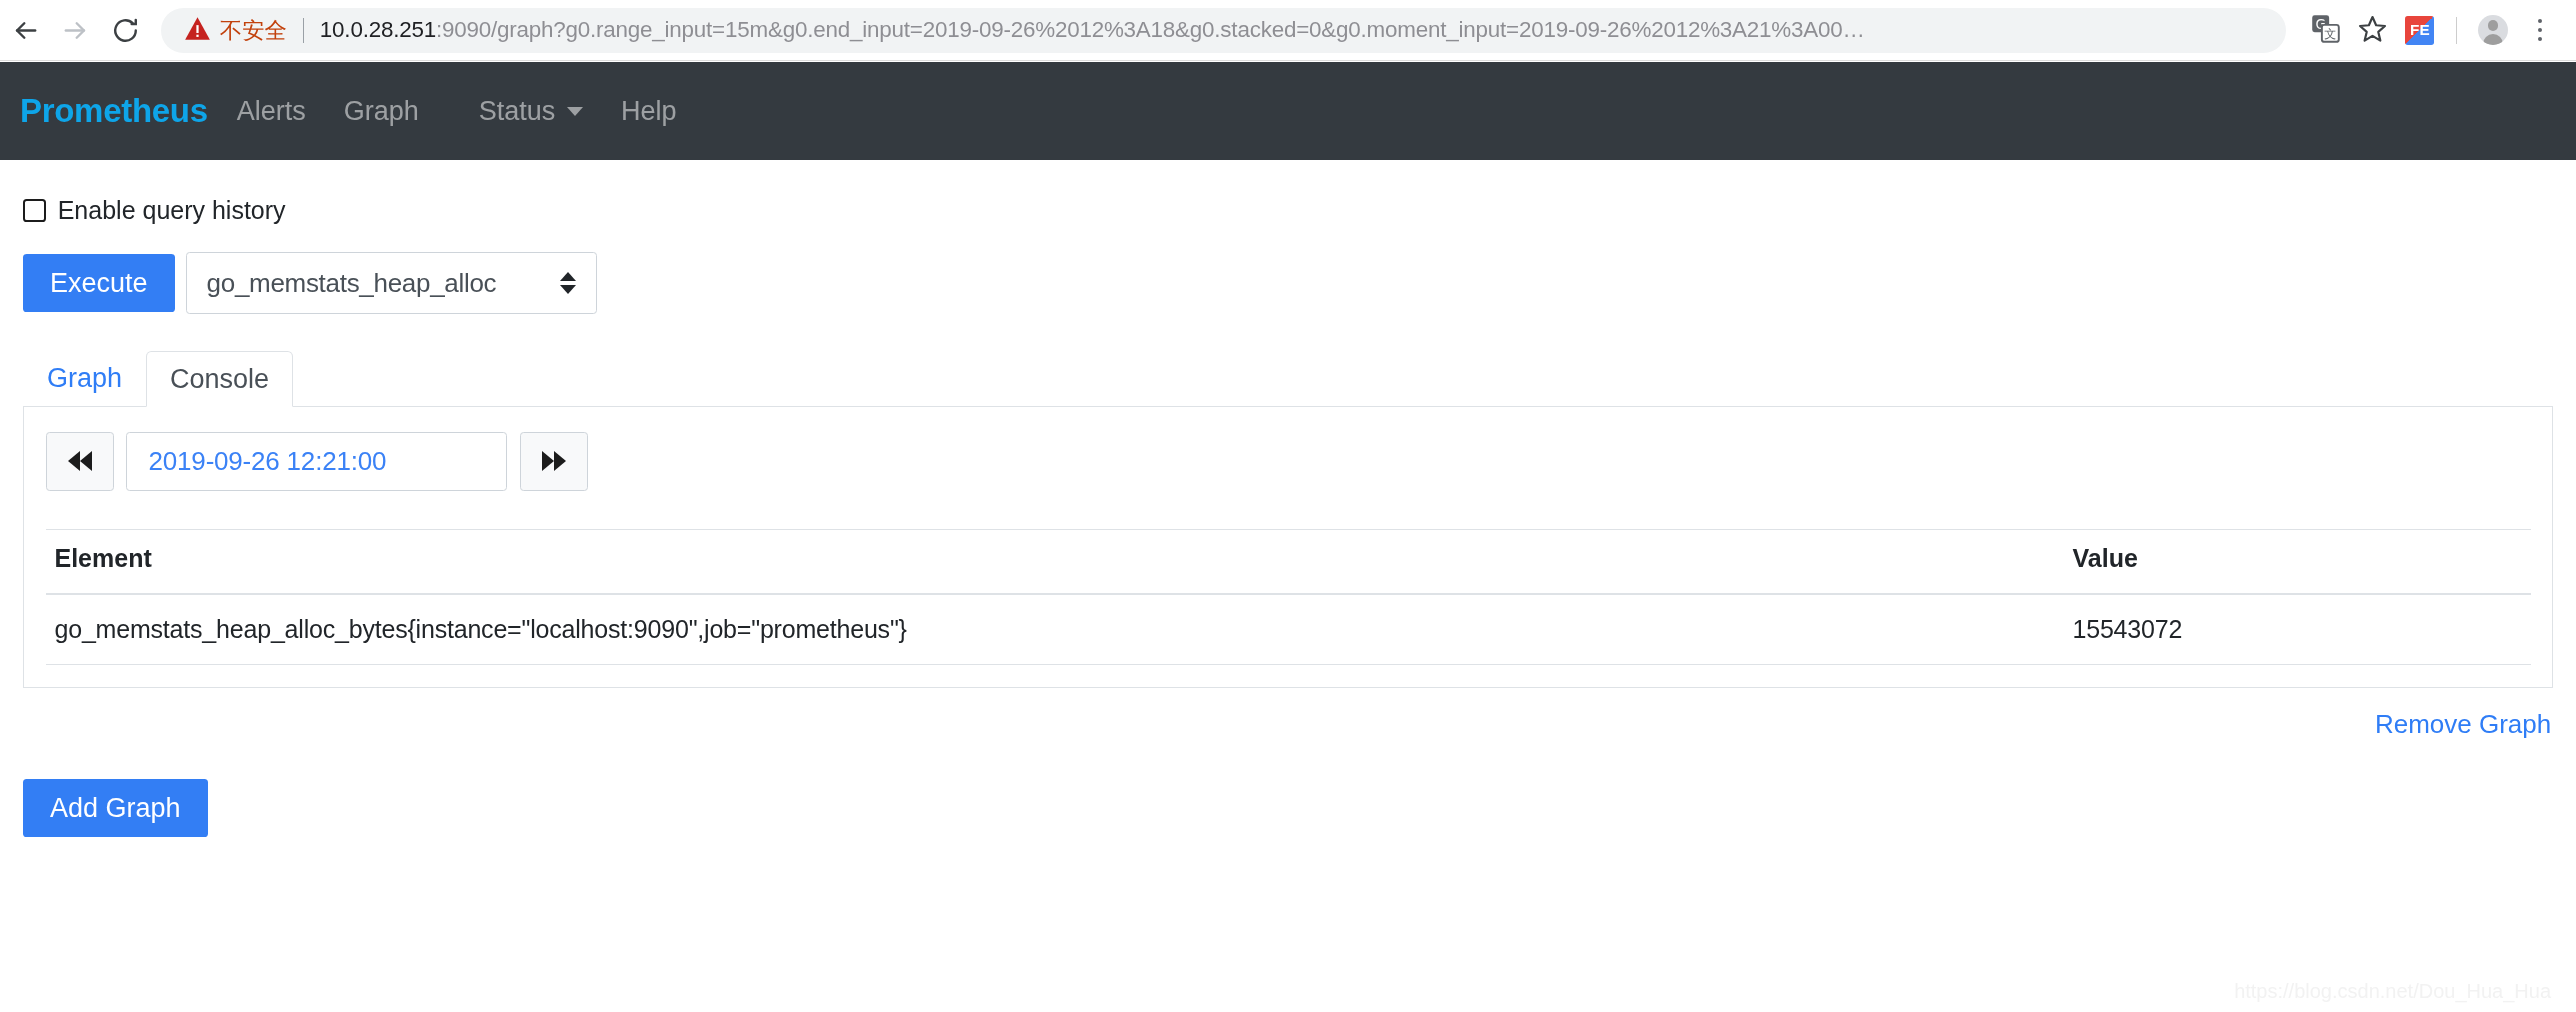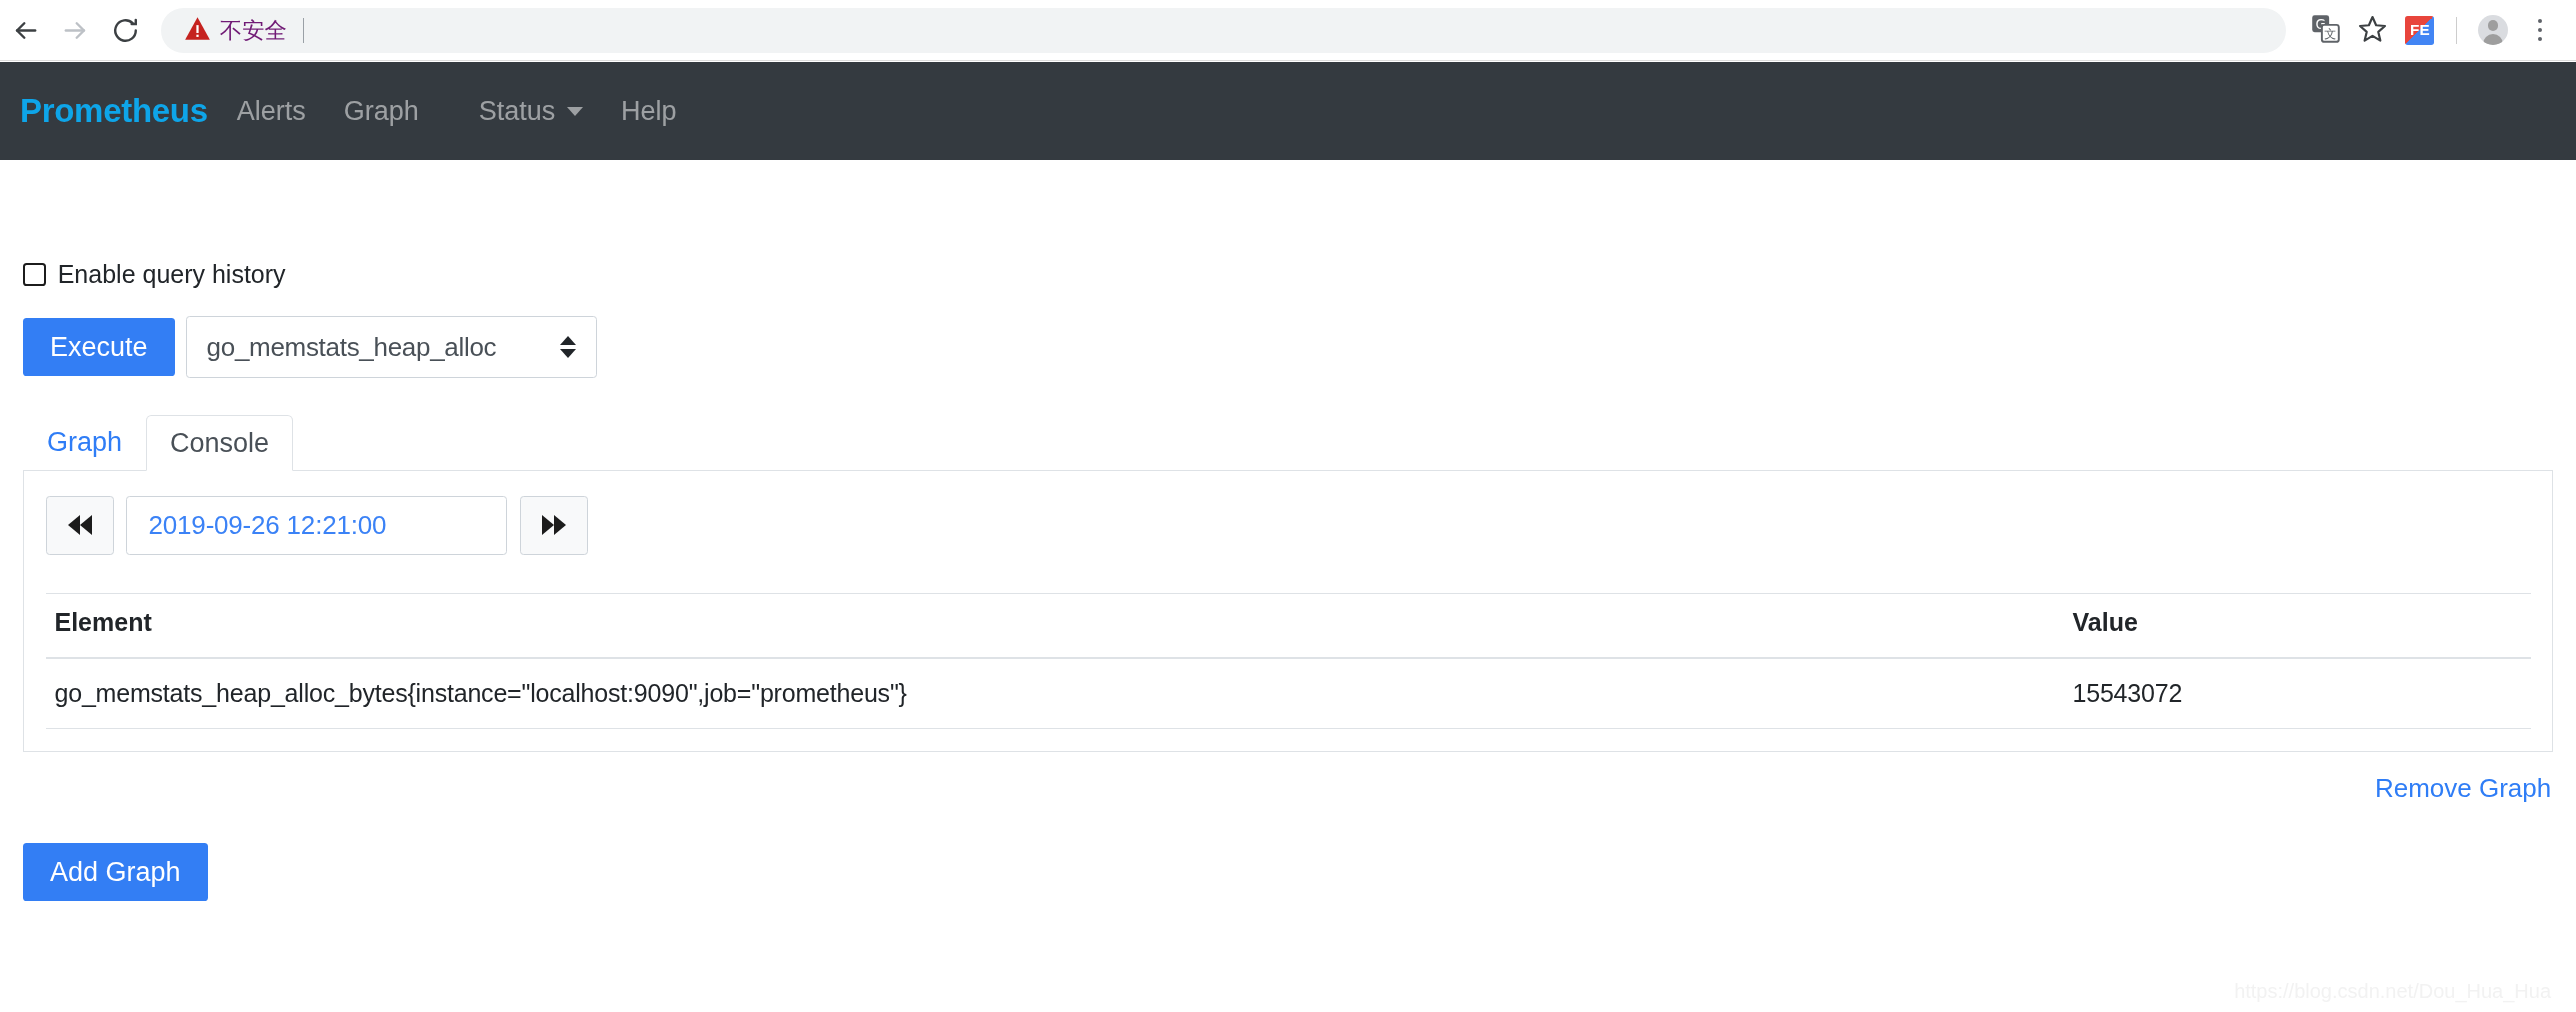--- a/index.html
+++ b/index.html
@@ -33,21 +33,21 @@
     margin-right: 16px;
     background: #f1f3f4;
     border-radius: 22.4px;
     display: flex; align-items: center;
     padding: 0 23px 0 23px;
     min-width: 0;
     overflow: hidden;
   }
   .warn-tri { flex: none; margin-right: 9px; display:block; }
   .not-secure {
-    color: #701a75;
+    color: #c2410c;
     font-size: 22.4px;
     font-family: Liberation Serif, serif;
     white-space: nowrap;
     flex: none;
     text-align: right;
   }
   .omni-div {
     width: 0.9px; height: 25px;
     background: #9aa0a6;
     margin: 0 16px;
@@ -132,21 +132,21 @@
 
   
   .content {
     position: absolute; top: 160px; left: 0;
     width: 2576px;
     padding: 0 23px;
   }
 
   .history-row {
     display: flex; align-items: center;
-    margin-top: 100px;
+    margin-top: 36px;
   }
   .cb {
     width: 23px; height: 23px;
     border: 2.7px solid #1c1c1c;
     border-radius: 3.6px;
     background: #fff;
     margin-right: 11.7px;
     flex: none;
   }
   .history-label {
@@ -370,20 +370,21 @@
   <div class="omnibox">
     <span class="warn-tri">
       <svg width="27" height="25" viewBox="0 0 24 22">
         <path d="M12 1 L23 21 L1 21 Z" fill="#c5221f"></path>
         <rect x="11" y="8" width="2" height="7" fill="#fff"></rect>
         <rect x="11" y="16.5" width="2" height="2" fill="#fff"></rect>
       </svg>
     </span>
     <span class="not-secure">不安全</span>
     <span class="omni-div"></span>
+    <span class="url-text"><span class="url-host">10.0.28.251</span><span>:9090/graph?g0.range_input=15m&amp;g0.end_input=2019-09-26%2012%3A18&amp;g0.stacked=0&amp;g0.moment_input=2019-09-26%2012%3A21%3A00…</span></span>
   </div>
 
   <div class="chrome-right">
     <div class="chrome-icon">
       <span>
         <svg width="29" height="29" viewBox="0 0 24 24">
           <rect x="1" y="1" width="14" height="14" rx="2" fill="#5f6368"></rect>
           <text x="8" y="12" font-size="11" fill="#ffffff" text-anchor="middle" font-family="DejaVu Sans, sans-serif">G</text>
           <rect x="9" y="9" width="14" height="14" rx="2" fill="#ffffff" stroke="#5f6368" stroke-width="1.6"></rect>
           <text x="16" y="20" font-size="10" fill="#5f6368" text-anchor="middle" font-family="DejaVu Sans, sans-serif">文</text>

